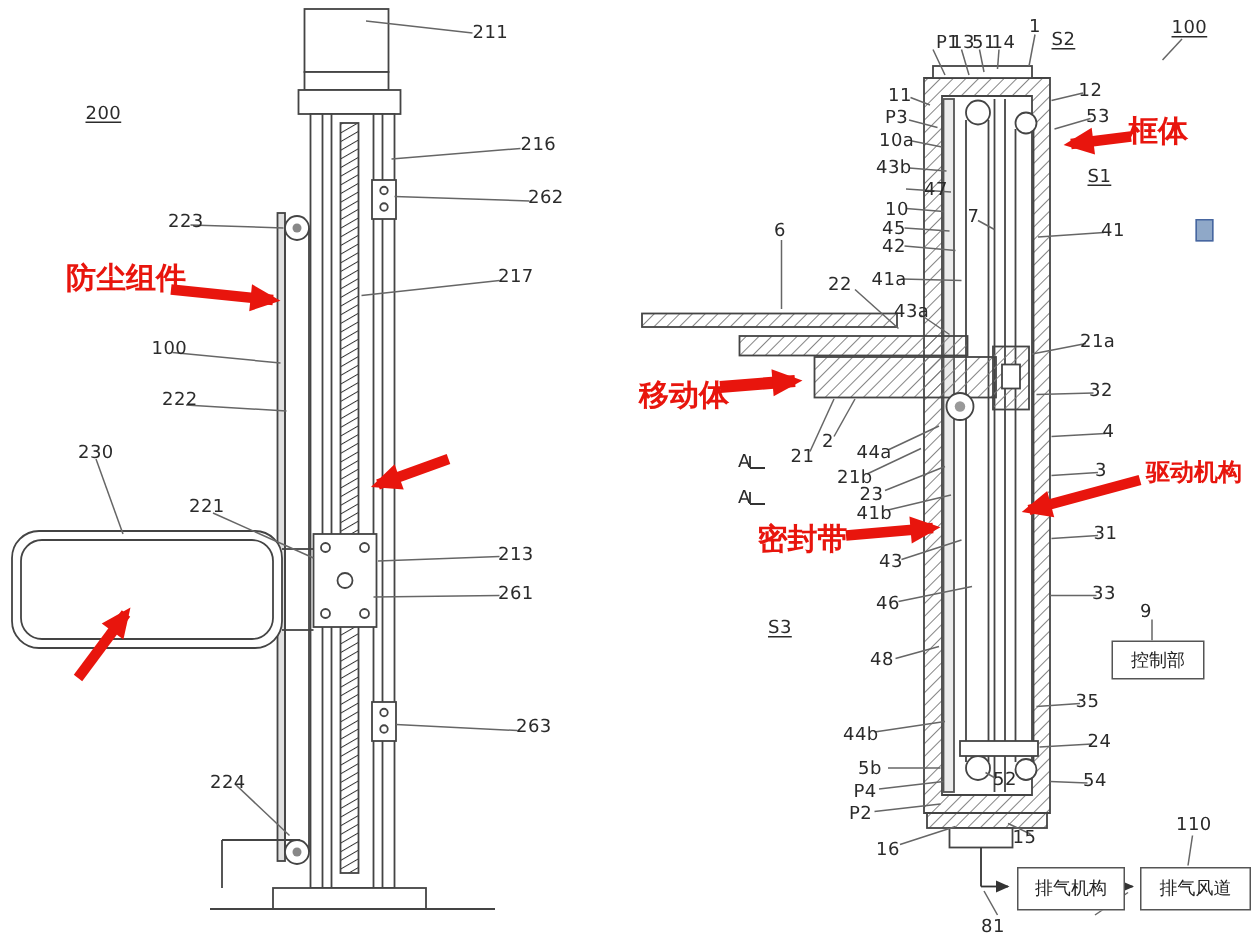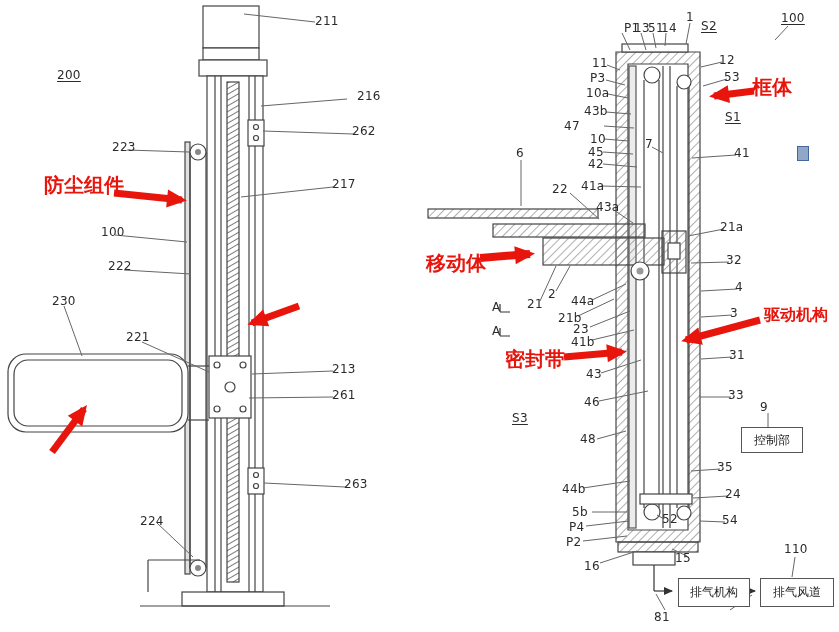--- a/index.html
+++ b/index.html
@@ -186,21 +186,21 @@
   <g>
     <line x1="754" y1="91" x2="714" y2="96" stroke="#e8150d" stroke-width="7" marker-end="url(#redarr)"></line>
     <line x1="480" y1="258" x2="530" y2="254" stroke="#e8150d" stroke-width="8" marker-end="url(#redarr)"></line>
     <line x1="564" y1="357" x2="622" y2="352" stroke="#e8150d" stroke-width="7" marker-end="url(#redarr)"></line>
     <line x1="760" y1="320" x2="686" y2="340" stroke="#e8150d" stroke-width="7" marker-end="url(#redarr)"></line>
   </g>
 </svg>
 
 <div class="ref ul" style="left:57px;top:68px">200</div>
 <div class="ref" style="left:315px;top:14px">211</div>
-<div class="ref" style="left:357px;top:89px">216</div>
+<div class="ref" style="left:347px;top:89px">216</div>
 <div class="ref" style="left:352px;top:124px">262</div>
 <div class="ref" style="left:112px;top:140px">223</div>
 <div class="ref" style="left:332px;top:177px">217</div>
 <div class="ref" style="left:101px;top:225px">100</div>
 <div class="ref" style="left:108px;top:259px">222</div>
 <div class="ref" style="left:52px;top:294px">230</div>
 <div class="ref" style="left:126px;top:330px">221</div>
 <div class="ref" style="left:332px;top:362px">213</div>
 <div class="ref" style="left:332px;top:388px">261</div>
 <div class="ref" style="left:344px;top:477px">263</div>
@@ -211,21 +211,21 @@
 <div class="ref" style="left:634px;top:21px">13</div>
 <div class="ref" style="left:648px;top:21px">51</div>
 <div class="ref" style="left:661px;top:21px">14</div>
 <div class="ref" style="left:686px;top:10px">1</div>
 <div class="ref ul" style="left:701px;top:19px">S2</div>
 <div class="ref ul" style="left:781px;top:11px">100</div>
 <div class="ref" style="left:592px;top:56px">11</div>
 <div class="ref" style="left:590px;top:71px">P3</div>
 <div class="ref" style="left:586px;top:86px">10a</div>
 <div class="ref" style="left:584px;top:104px">43b</div>
-<div class="ref" style="left:564px;top:119px">47</div>
+<div class="ref" style="left:616px;top:119px">47</div>
 <div class="ref" style="left:590px;top:132px">10</div>
 <div class="ref" style="left:588px;top:145px">45</div>
 <div class="ref" style="left:588px;top:157px">42</div>
 <div class="ref" style="left:581px;top:179px">41a</div>
 <div class="ref" style="left:552px;top:182px">22</div>
 <div class="ref" style="left:596px;top:200px">43a</div>
 <div class="ref" style="left:516px;top:146px">6</div>
 <div class="ref" style="left:645px;top:137px">7</div>
 <div class="ref" style="left:719px;top:53px">12</div>
 <div class="ref" style="left:724px;top:70px">53</div>

